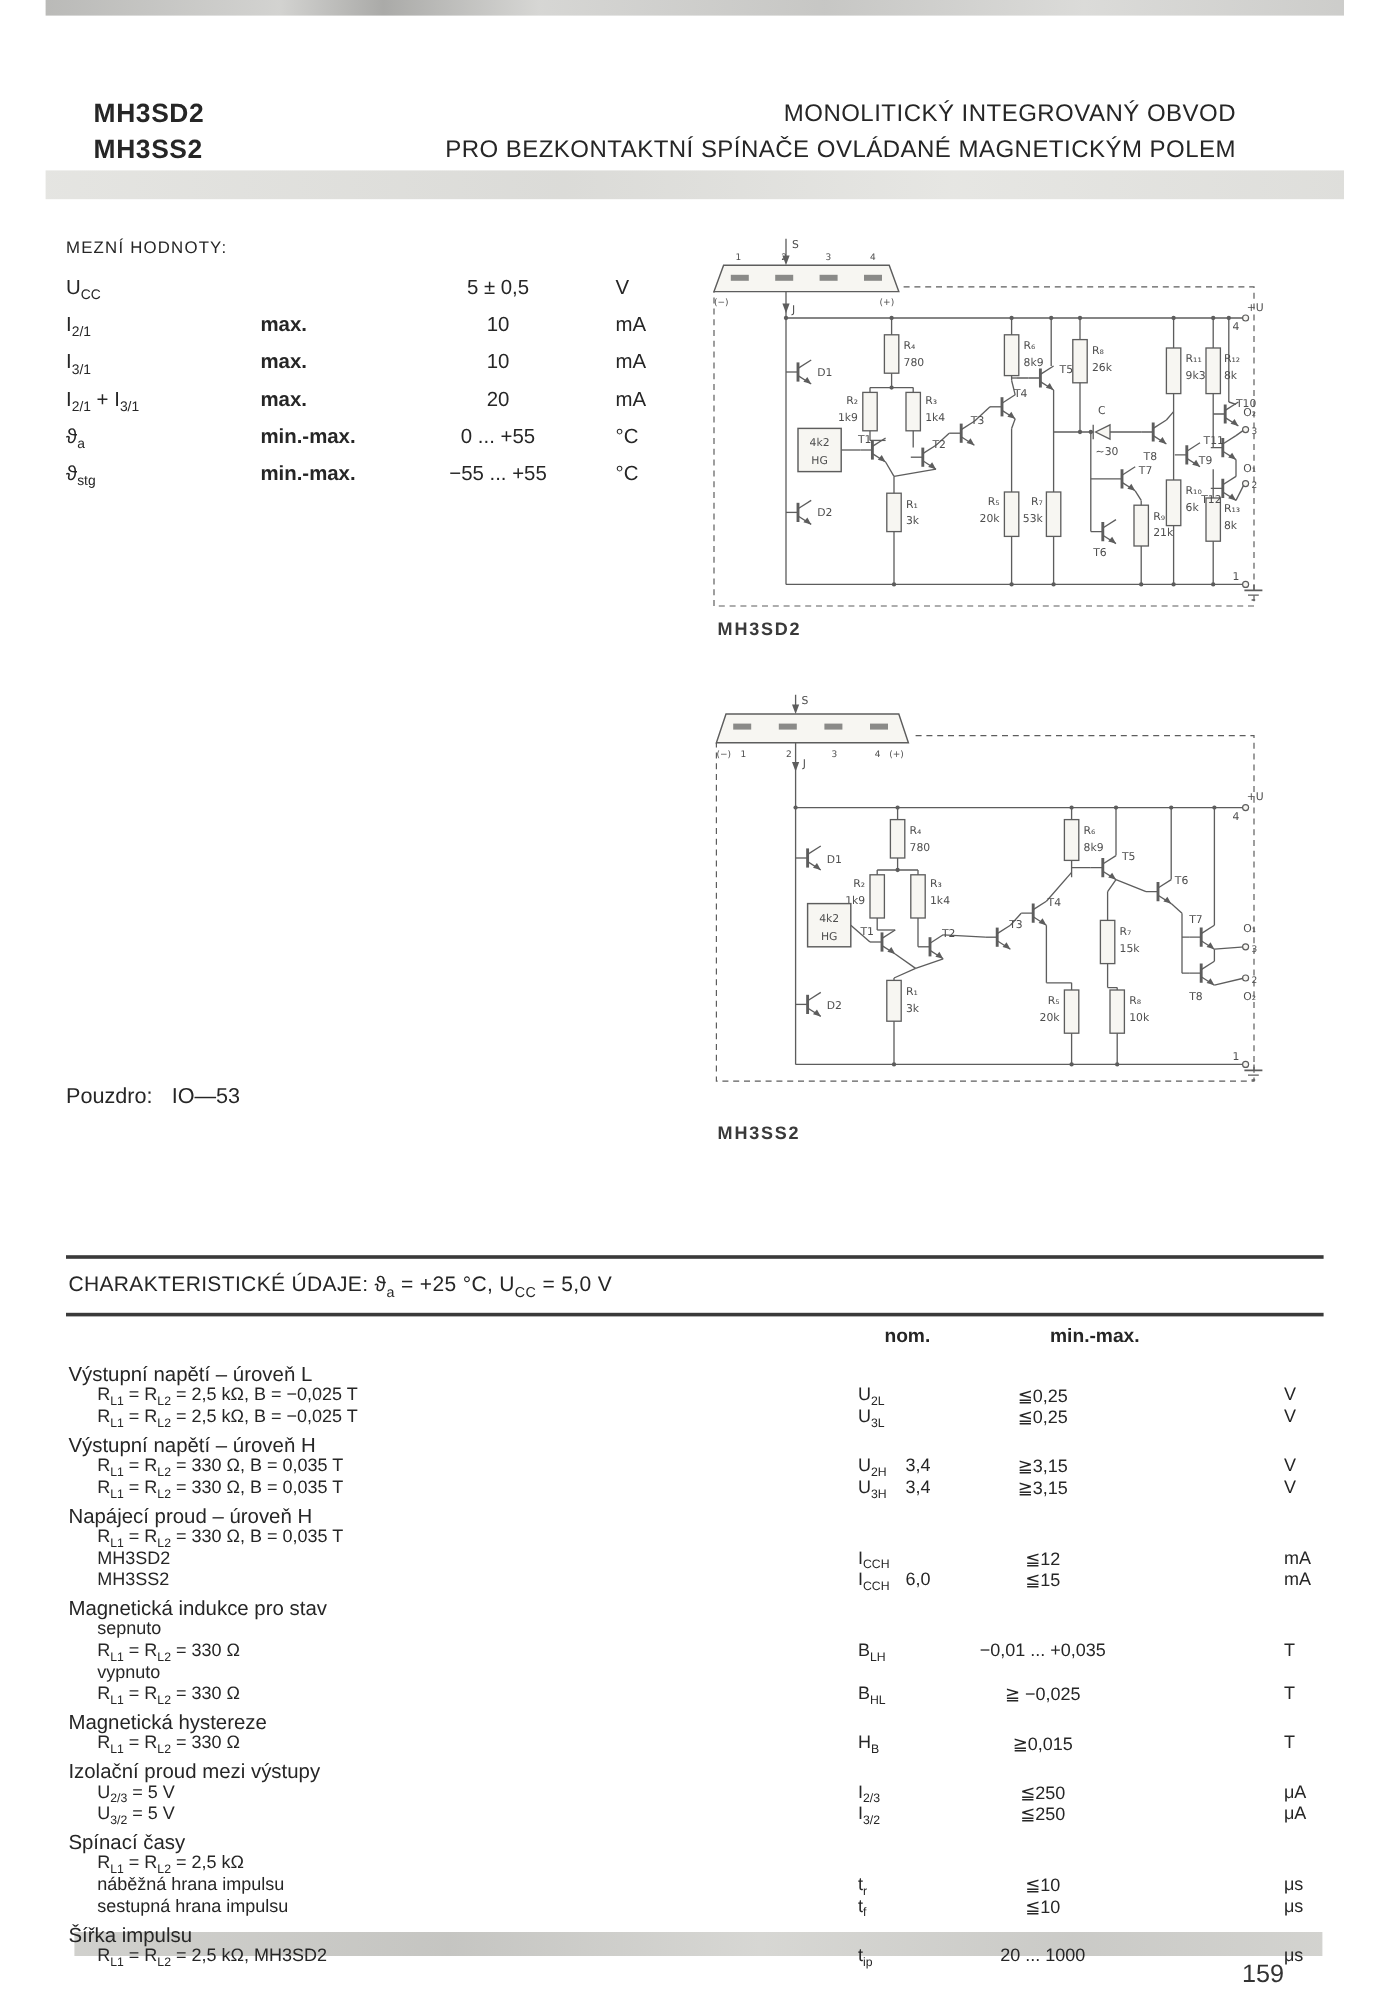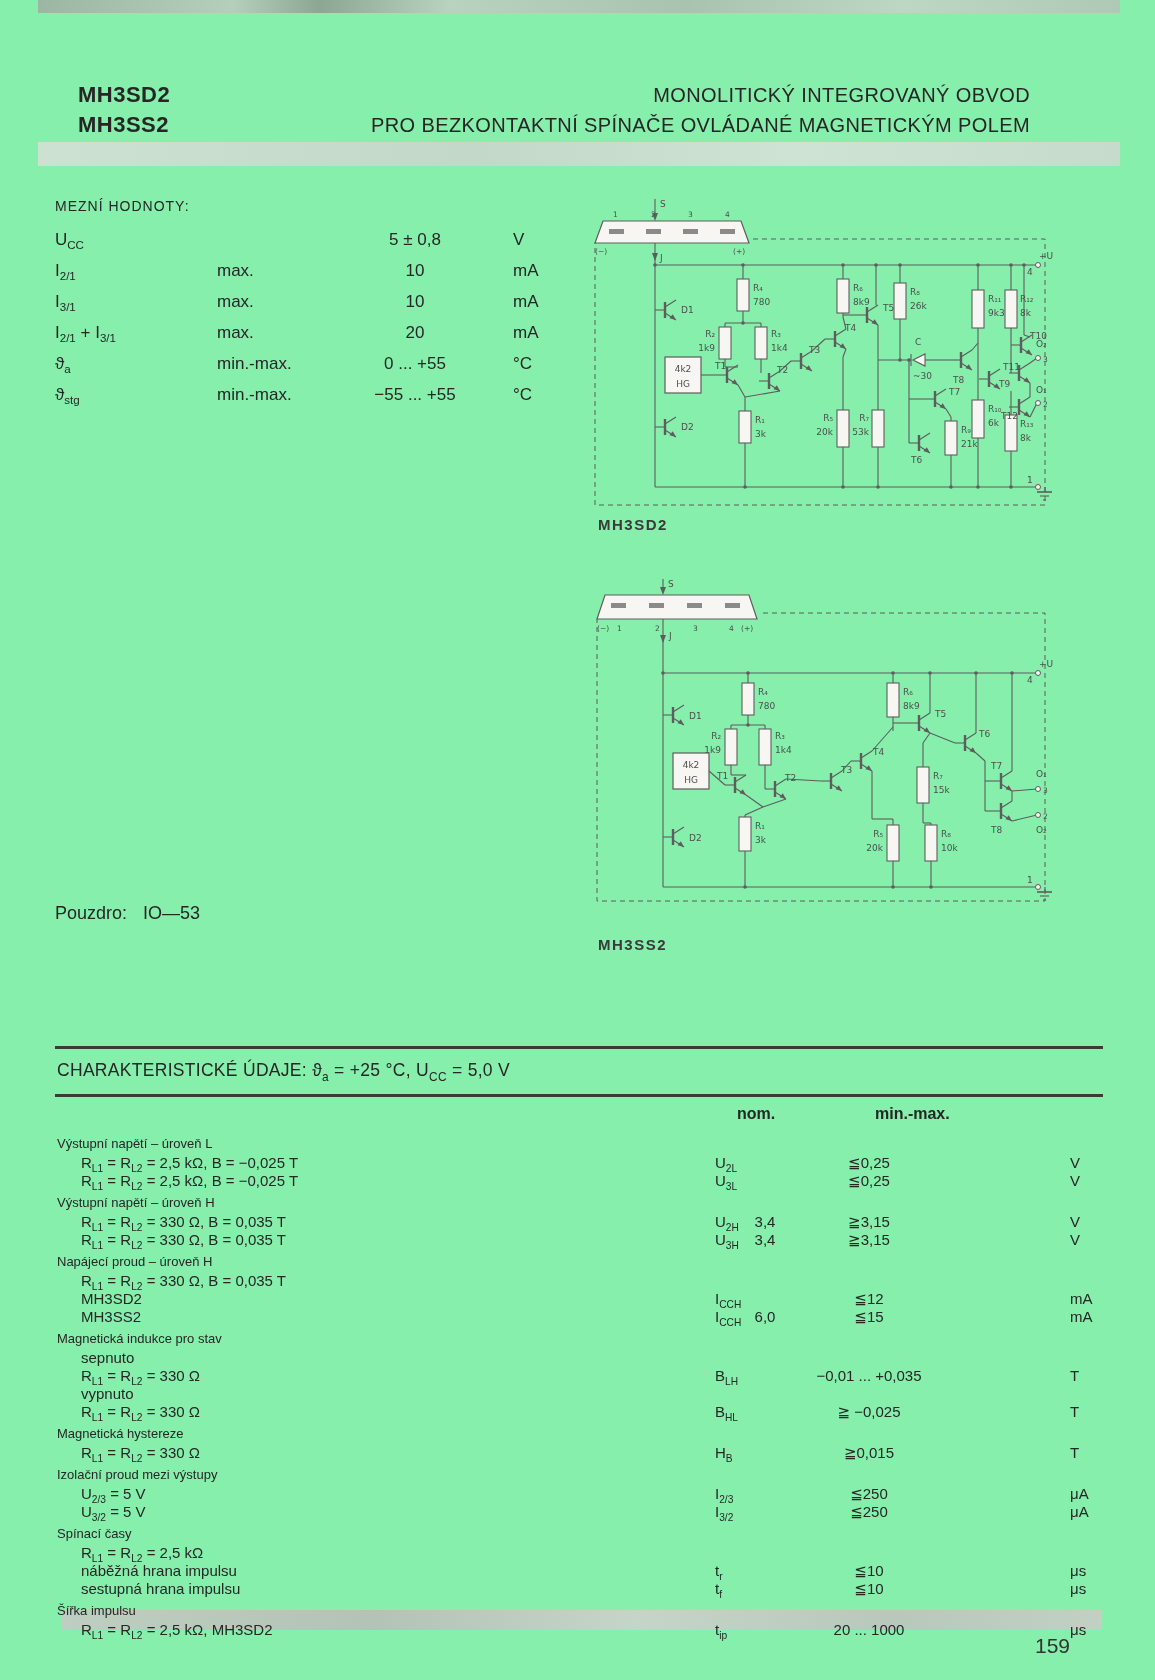--- a/index.html
+++ b/index.html
@@ -1,35 +1,35 @@
 <!DOCTYPE html>
 <html><head>
 <meta charset="utf-8">
 <style>
   html,body{margin:0;padding:0;background:#d9d9d6;}
-  .page{position:relative;width:1155px;height:1680px;background:#86efac;
+  .page{position:relative;width:1155px;height:1680px;background:#ffffff;
         font-family:"Liberation Sans",sans-serif;color:#262626;overflow:hidden;}
   
   .band{position:absolute;}
   .band-top{left:38px;top:0;width:1082px;height:13px;
     background:linear-gradient(90deg,#a3a3a0,#c4c4c1 18%,#8e8e8b 26%,#c9c9c6 38%,#b4b4b1 60%,#cfcfcc 80%,#bcbcb9);opacity:.75;}
   .band-header{left:38px;top:142px;width:1082px;height:24px;
     background:linear-gradient(90deg,#dededa,#d2d2ce 40%,#e0e0dc 70%,#d6d6d2);opacity:.8;}
   .band-bottom{left:62px;top:1610px;width:1040px;height:20px;
     background:linear-gradient(90deg,#c8c8c4,#bbbbb7 30%,#d0d0cc 55%,#c1c1bd 80%,#cbcbc7);opacity:.85;}
   
   .h-part{position:absolute;left:78px;font-size:22px;font-weight:bold;letter-spacing:.5px;}
   .h-title{position:absolute;right:125px;top:80px;width:720px;text-align:right;
     font-size:20px;font-weight:normal;line-height:30px;letter-spacing:.4px;}
   
   .limits{position:absolute;left:55px;top:198px;width:545px;}
   .lim-head{font-size:14px;letter-spacing:1px;margin-bottom:16px;}
   .lim-row{position:relative;height:31px;font-size:17px;}
   .lim-sym{position:absolute;left:0;}
-  .lim-qual{position:absolute;left:162px;}
+  .lim-qual{position:absolute;left:162px;font-weight:bold;}
   .lim-val{position:absolute;left:290px;width:140px;text-align:center;}
   .lim-unit{position:absolute;left:458px;}
   sub{font-size:68%;line-height:0;}
   
   .sch{position:absolute;}
   .sch line,.sch polyline,.sch path{stroke:#5d5d5d;stroke-width:1.1;fill:none;}
   .sch .dash{stroke-dasharray:5 4;stroke-width:1;}
   .sch rect.rs{fill:#f7f6f2;stroke:#5d5d5d;stroke-width:1.1;}
   .sch rect.slot{fill:#8a8a88;stroke:none;}
   .sch circle.dot{fill:#5d5d5d;stroke:none;}
@@ -41,21 +41,21 @@
   .pouzdro{position:absolute;left:55px;top:903px;font-size:18px;}
   .pouzdro .val{margin-left:16px;}
   
   .chars{position:absolute;left:55px;top:1006px;width:1048px;}
   .chars-title{border-top:3px solid #3a3a3a;border-bottom:3px solid #3a3a3a;
     padding:11px 0 13px 2px;font-size:17.5px;letter-spacing:.3px;margin-top:40px;}
   .col-heads{position:relative;height:26px;margin-top:8px;font-weight:bold;font-size:16px;}
   .ch-nom{position:absolute;left:682px;}
   .ch-mm{position:absolute;left:820px;}
   .tl{position:relative;height:18px;font-size:15px;}
-  .tg{margin-top:5px;font-size:13px;text-align:center;}
+  .tg{margin-top:5px;font-size:17px;text-align:center;}
   .c-desc{position:absolute;left:26px;white-space:nowrap;}
   .tg .c-desc{left:2px;}
   .c-sym{position:absolute;left:660px;}
   .c-nom{position:absolute;left:678px;width:64px;text-align:center;}
   .c-mm{position:absolute;left:719px;width:190px;text-align:center;}
   .c-unit{position:absolute;left:1015px;}
   .page-num{position:absolute;left:1035px;top:1634px;font-size:21px;color:#333;}
 </style>
 </head>
 <body>
@@ -70,21 +70,21 @@
   <div class="h-title">
     <div>MONOLITICKÝ INTEGROVANÝ OBVOD</div>
     <div>PRO BEZKONTAKTNÍ SPÍNAČE OVLÁDANÉ MAGNETICKÝM POLEM</div>
   </div>
 
   <div class="limits">
     <div class="lim-head">MEZNÍ HODNOTY:</div>
     <div class="lim-row">
       <span class="lim-sym">U<sub>CC</sub></span>
       <span class="lim-qual"></span>
-      <span class="lim-val">5 ± 0,8</span>
+      <span class="lim-val">5 ± 0,5</span>
       <span class="lim-unit">V</span>
     </div>
     <div class="lim-row">
       <span class="lim-sym">I<sub>2/1</sub></span>
       <span class="lim-qual">max.</span>
       <span class="lim-val">10</span>
       <span class="lim-unit">mA</span>
     </div>
     <div class="lim-row">
       <span class="lim-sym">I<sub>3/1</sub></span>

